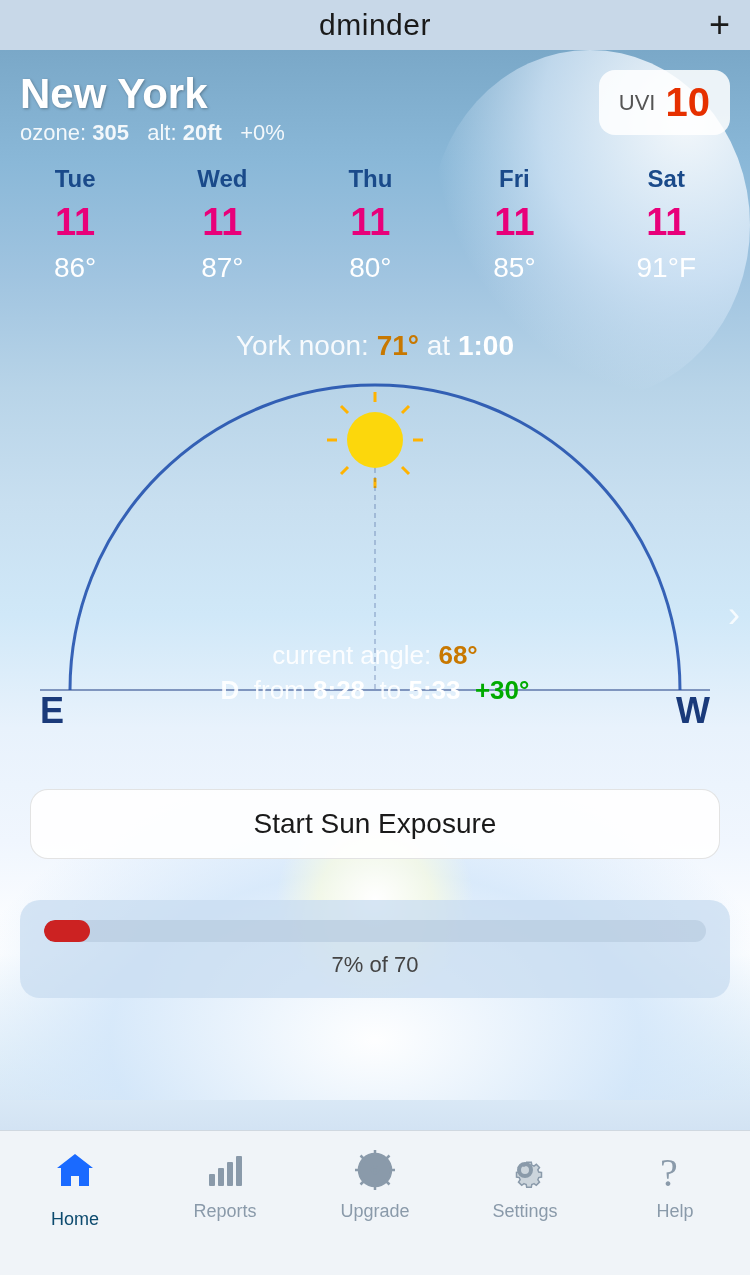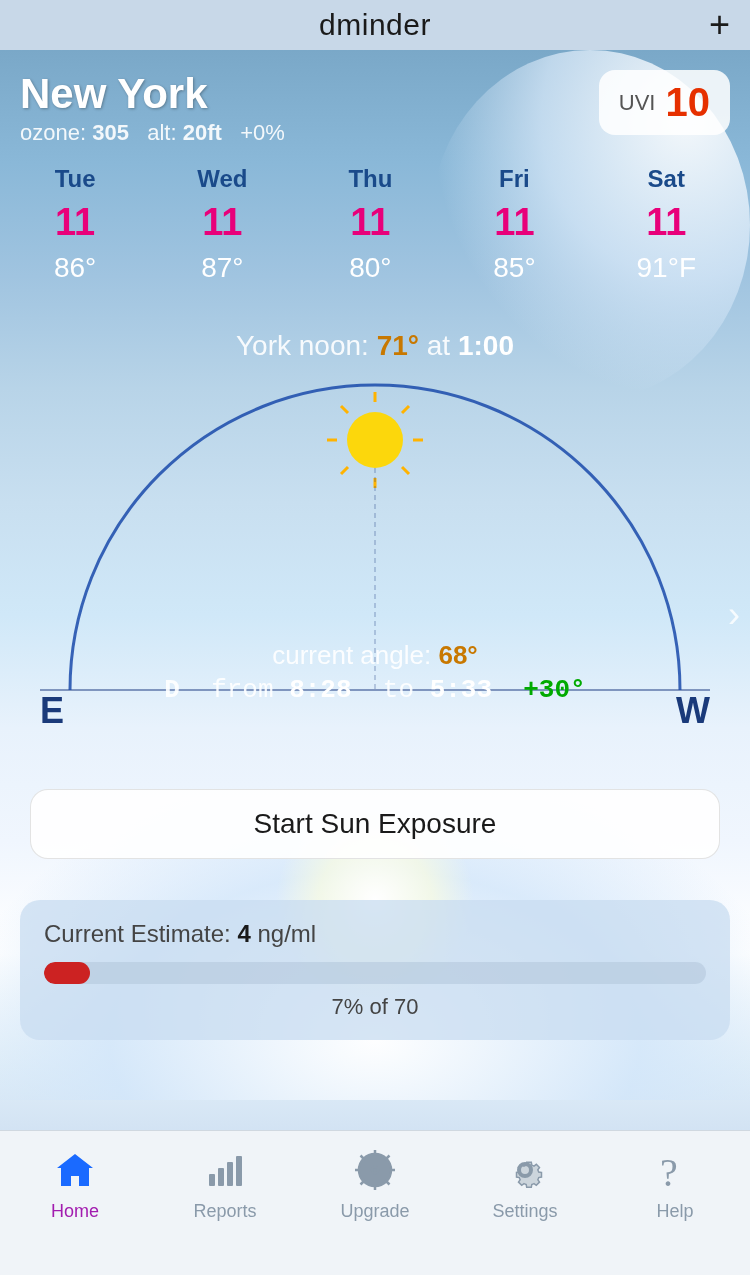--- a/index.html
+++ b/index.html
@@ -253,21 +253,20 @@
       color: rgba(255,255,255,0.9);
     }
     .current-angle .angle-val {
       color: #c87800;
       font-weight: 700;
     }
     .daylight-info {
       font-size: 26px;
       color: rgba(255,255,255,0.9);
       margin-top: 4px;
-      font-family: Liberation Mono, monospace;
     }
     .daylight-info .d-label {
       font-weight: 700;
     }
     .daylight-info .time-val {
       font-weight: 700;
       color: #ffffff;
     }
     .daylight-info .plus-deg {
       color: #00aa00;
@@ -378,21 +377,22 @@
       height: 50px;
       display: flex;
       align-items: center;
       justify-content: center;
     }
     .tab-label {
       font-size: 18px;
       color: #8a9aaa;
     }
     .tab-item.active .tab-label {
-      color: #a21caf;
+      color: #0c4a6e;
+      margin-top: 8px;
     }
 
     
     .house-icon svg { fill: #1a6aff; }
     .tab-icon-gray svg { fill: #8a9aaa; }
 
   </style>
 </head>
 <body>
 
@@ -498,23 +498,20 @@
       &nbsp;<span>from</span>&nbsp;<span class="time-val">8:28</span>
       &nbsp;<span>to</span>&nbsp;<span class="time-val">5:33</span>
       &nbsp;<span class="plus-deg">+30°</span>
     </div>
   </div>
 
   <button class="start-button">Start Sun Exposure</button>
 
 
   <div class="estimate-card">
-    <div class="estimate-label">
-      <span>Current Estimate:</span>&nbsp;<span class="value">4</span>&nbsp;<span>ng/ml</span>
-    </div>
     <div class="progress-bar-container">
       <div class="progress-bar-fill" style="width: 7%;"></div>
     </div>
     <div class="progress-text">
       <span class="pct">7% of 70</span>
     </div>
   </div>
 
 </div>
 

